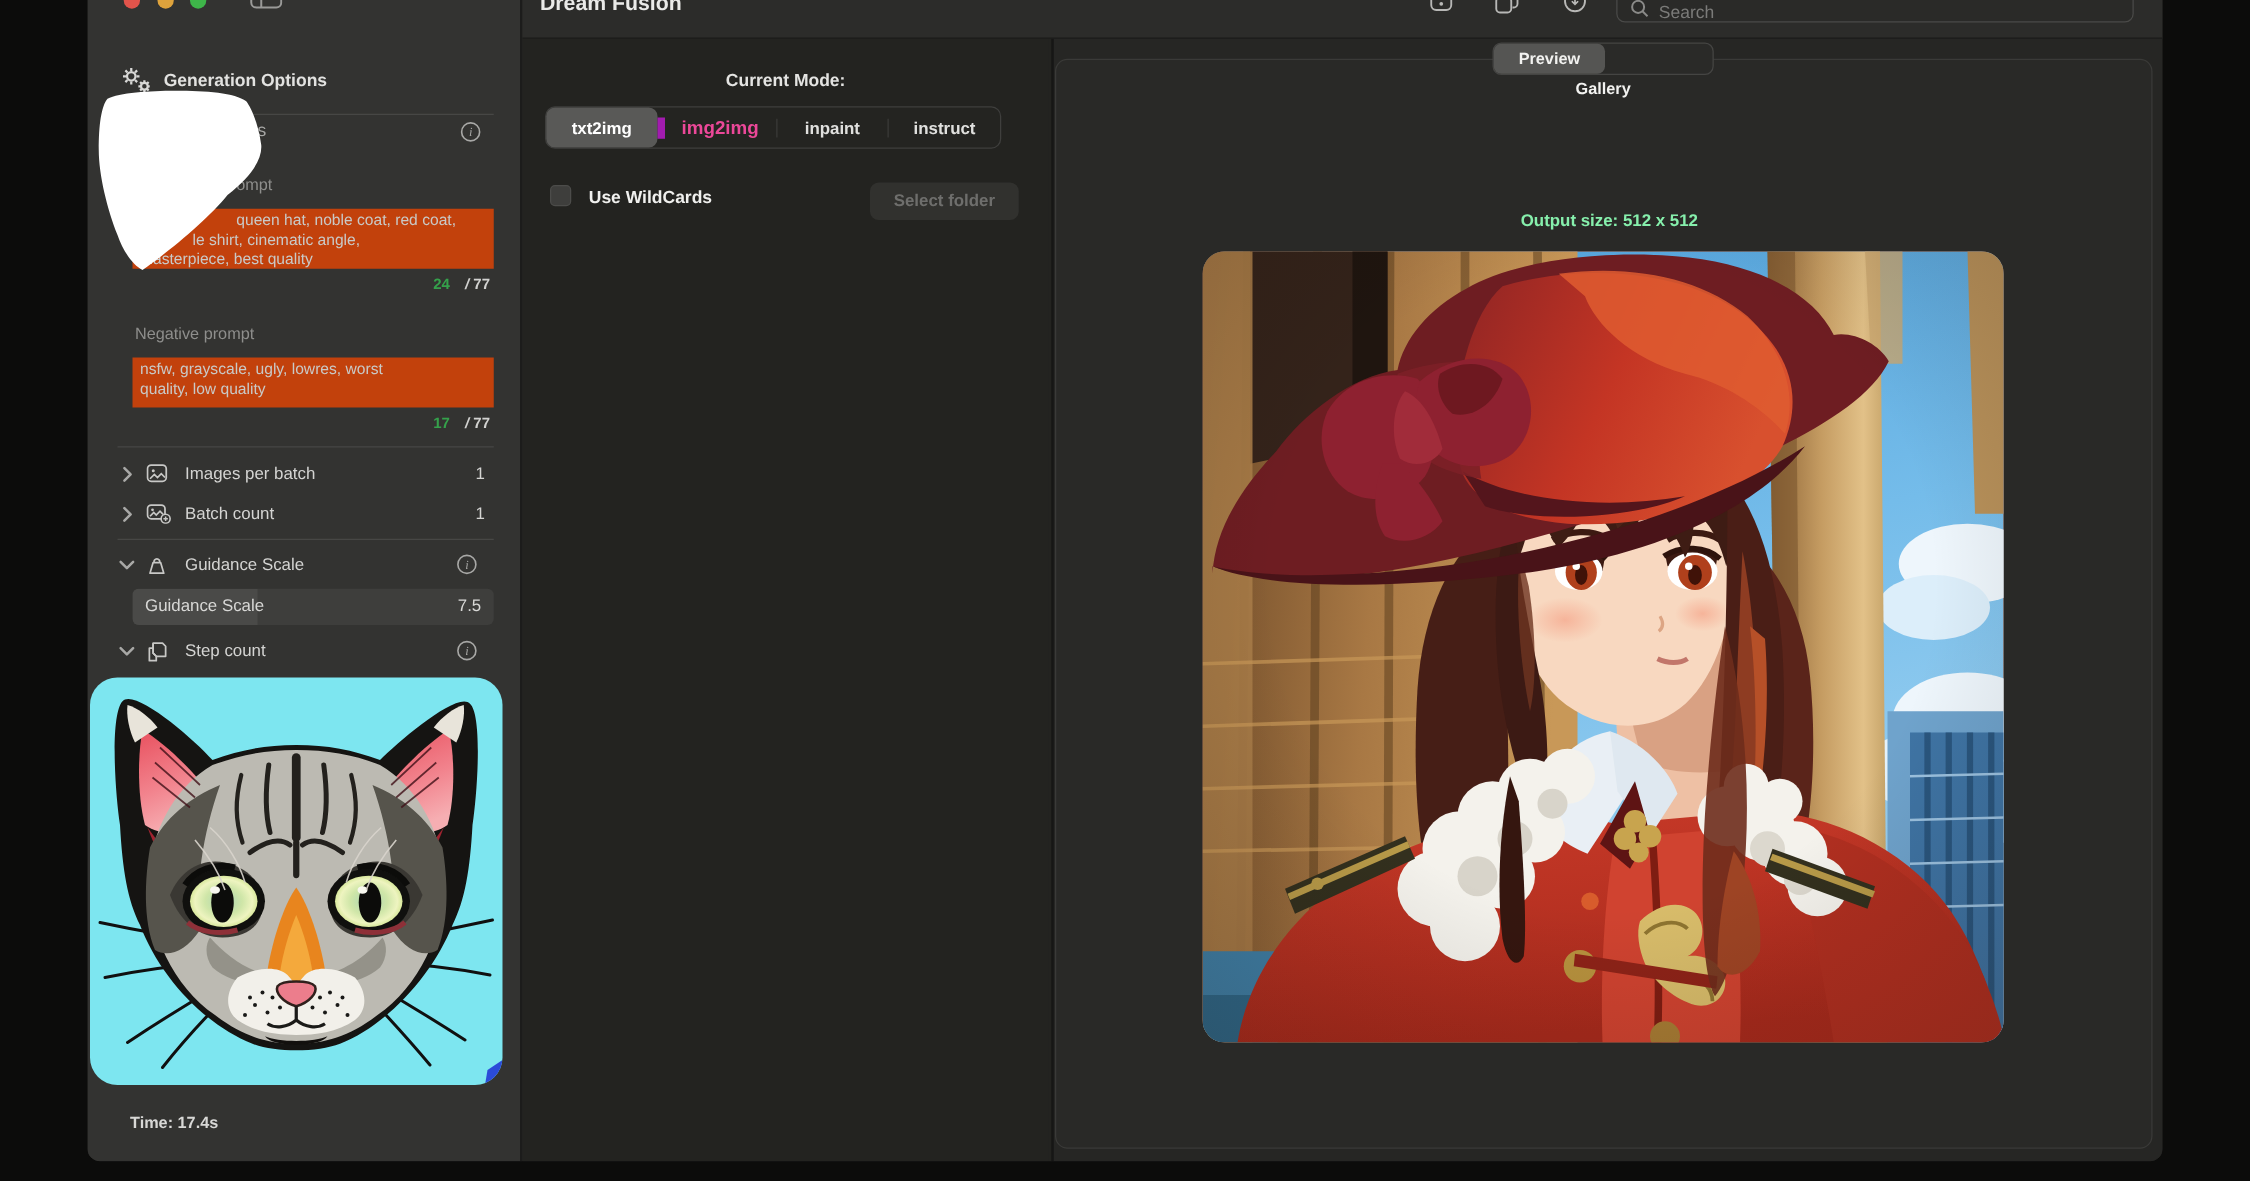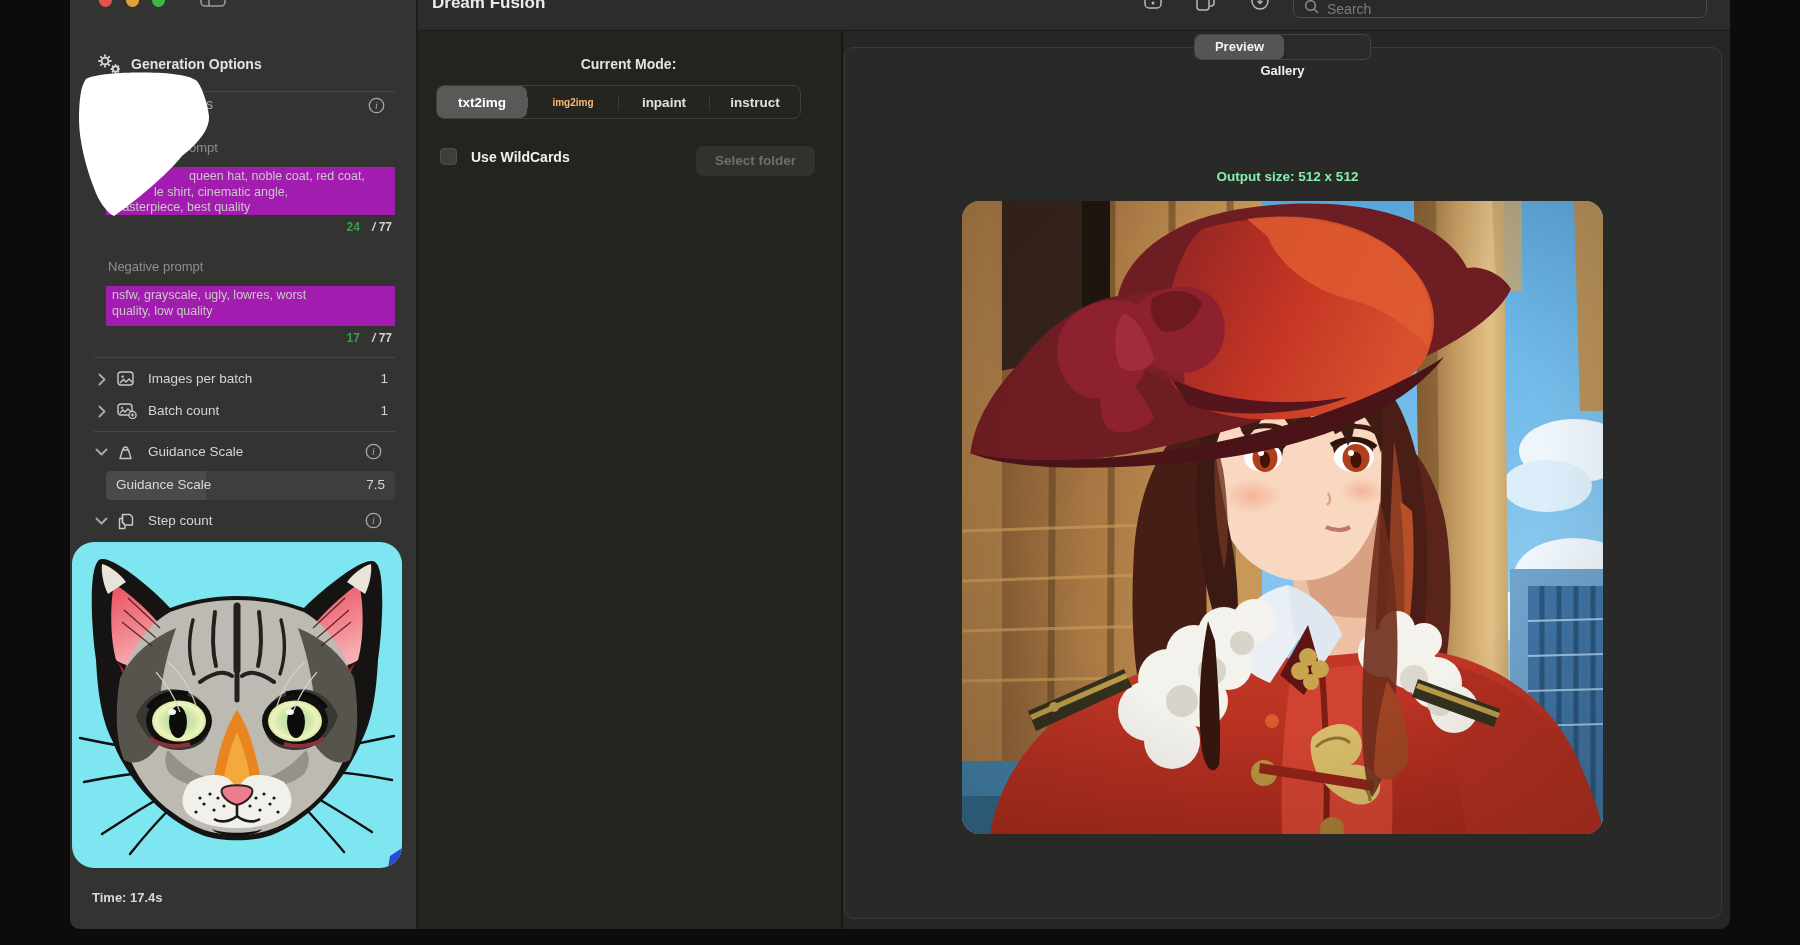--- a/index.html
+++ b/index.html
@@ -5,21 +5,21 @@
   * { margin:0; padding:0; box-sizing:border-box; }
   html,body { width:1800px; height:945px; background:#0c0c0b; overflow:hidden;
     font-family:"Liberation Sans", sans-serif; }
   .abs { position:absolute; }
   #window { position:absolute; left:70px; top:0; width:1660px; height:929px;
     border-radius:0 0 10px 10px; overflow:hidden; background:#232320; }
   
   #sidebar { position:absolute; left:0; top:0; width:348px; height:929px; background:#333331; border-right:2px solid #1c1c1b; }
   .tl { position:absolute; top:-6px; width:13px; height:13px; border-radius:50%; }
   .label { color:#8e8e8c; font-size:13px; }
-  .pbox { position:absolute; left:36px; width:289px; background:#a21caf; color:#c9c9c7;
+  .pbox { position:absolute; left:36px; width:289px; background:#c2410c; color:#c9c9c7;
     font-size:12.5px; line-height:15.5px; padding:2px 6px; }
   .cnt { position:absolute; right:24px; font-size:12px; font-weight:bold; color:#d2d2d0; }
   .cnt .g { color:#35a14b; margin-right:12px; }
   .sep { position:absolute; left:24px; width:301px; height:1px; background:#474745; }
   .row { position:absolute; left:0; width:348px; height:30px; color:#d4d4d2; font-size:13.5px; }
   .row .ricon { position:absolute; left:47px; top:7px; }
   .row .rlabel { position:absolute; left:78px; top:7px; }
   .row .rval { position:absolute; right:30px; top:7px; }
   .row .rinfo { position:absolute; right:36px; top:6px; }
   
@@ -235,33 +235,33 @@
         <path d="M96 120 C110 132 120 150 124 164 M84 130 C96 144 104 158 108 170"></path>
         <path d="M233 120 C219 132 209 150 205 164 M245 130 C233 144 225 158 221 170"></path>
       </g>
 
       <path d="M30 22 C38 24 48 32 54 40 L36 52 C31 42 29 30 30 22 Z" fill="#e8e4da"></path>
       <path d="M299 22 C291 24 281 32 275 40 L293 52 C298 42 300 30 299 22 Z" fill="#e8e4da"></path>
 
       <path d="M318 314 L330 306 L330 326 L316 326 Z" fill="#2b4bd8"></path>
     </svg>
     </div>
-    <div class="abs" style="left:22px;top:890px;color:#d8d8d6;font-size:13px;font-weight:bold;">Time: 17.4s</div>
+    <div class="abs" style="left:34px;top:890px;color:#d8d8d6;font-size:13px;font-weight:bold;">Time: 17.4s</div>
 
     <svg class="abs" style="left:0px;top:60px;" width="150" height="160" viewBox="0 0 150 160">
       <path d="M16,19 C25,14 50,12.5 70,12.5 C95,12.5 118,14 127,21 C131,26 137,40 139,56 C140,68 130,82 112,96 C96,116 64,142 44,156 C36,152 28,140 24,128 C16,108 9,80 9,60 C9,40 11,25 16,19 Z" fill="#ffffff"></path>
     </svg>
   </div>
 
   <div id="mid">
     <div class="abs" style="left:0;top:56px;width:421px;text-align:center;color:#e4e4e2;font-size:14px;font-weight:bold;">Current Mode:</div>
 
     <div class="abs" style="left:18px;top:85px;width:365px;height:34px;border:1px solid #3f3f3d;border-radius:8px;background:#242421;display:flex;align-items:center;">
       <div style="flex:1;height:32px;background:#595957;border-radius:7px;display:flex;align-items:center;justify-content:center;color:#fff;font-size:13.5px;font-weight:bold;">txt2img</div>
-      <div style="flex:1;text-align:center;color:#fdba74;font-size:10px;font-weight:bold;border-left:1px solid #a21caf;">img2img</div>
+      <div style="flex:1;text-align:center;color:#ec4899;font-size:15px;font-weight:bold;border-left:6px solid #a21caf;">img2img</div>
       <div style="flex:1;text-align:center;color:#e0e0de;font-size:13.5px;font-weight:bold;border-left:1px solid #3a3a38;">inpaint</div>
       <div style="flex:1;text-align:center;color:#e0e0de;font-size:13.5px;font-weight:bold;border-left:1px solid #3a3a38;">instruct</div>
     </div>
     <div class="abs" style="left:22px;top:148px;width:17px;height:17px;background:#3e3e3c;border:1px solid #4c4c4a;border-radius:4px;"></div>
     <div class="abs" style="left:53px;top:149px;color:#f0f0ee;font-size:14px;font-weight:bold;">Use WildCards</div>
     <div class="abs" style="left:278px;top:146px;width:119px;height:30px;background:#31312e;border-radius:7px;text-align:center;line-height:30px;color:#6e6e6c;font-size:13.5px;font-weight:bold;">Select folder</div>
   </div>
 
   <div id="right">
 

